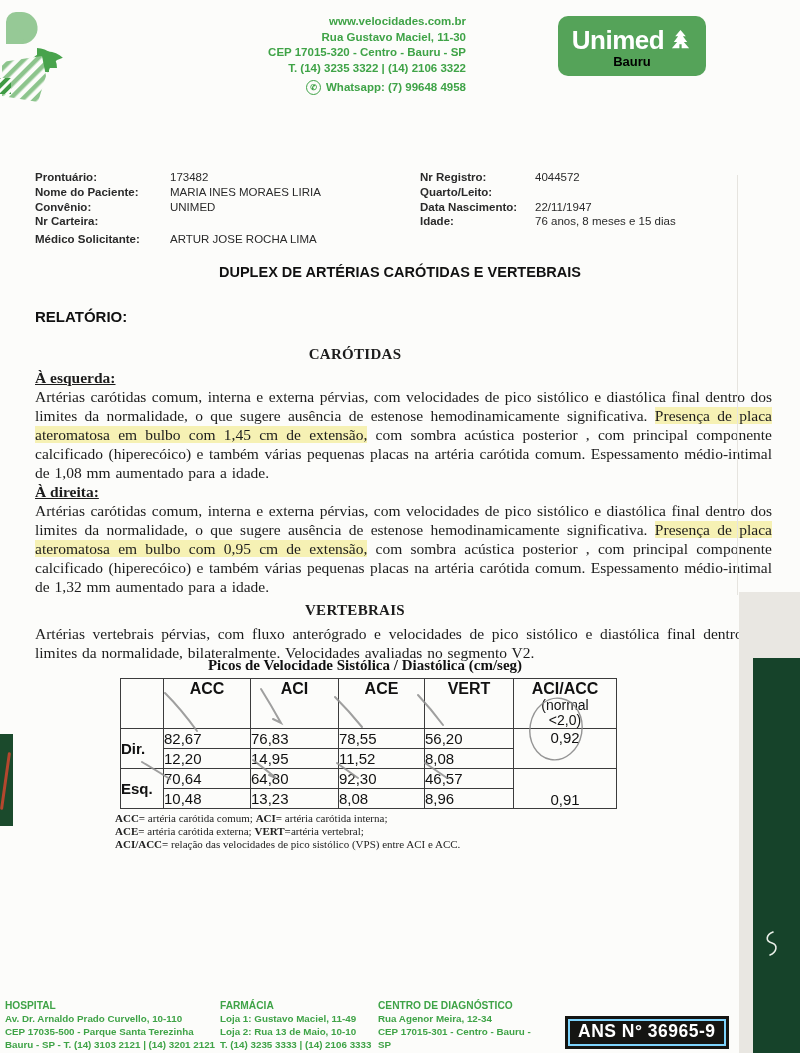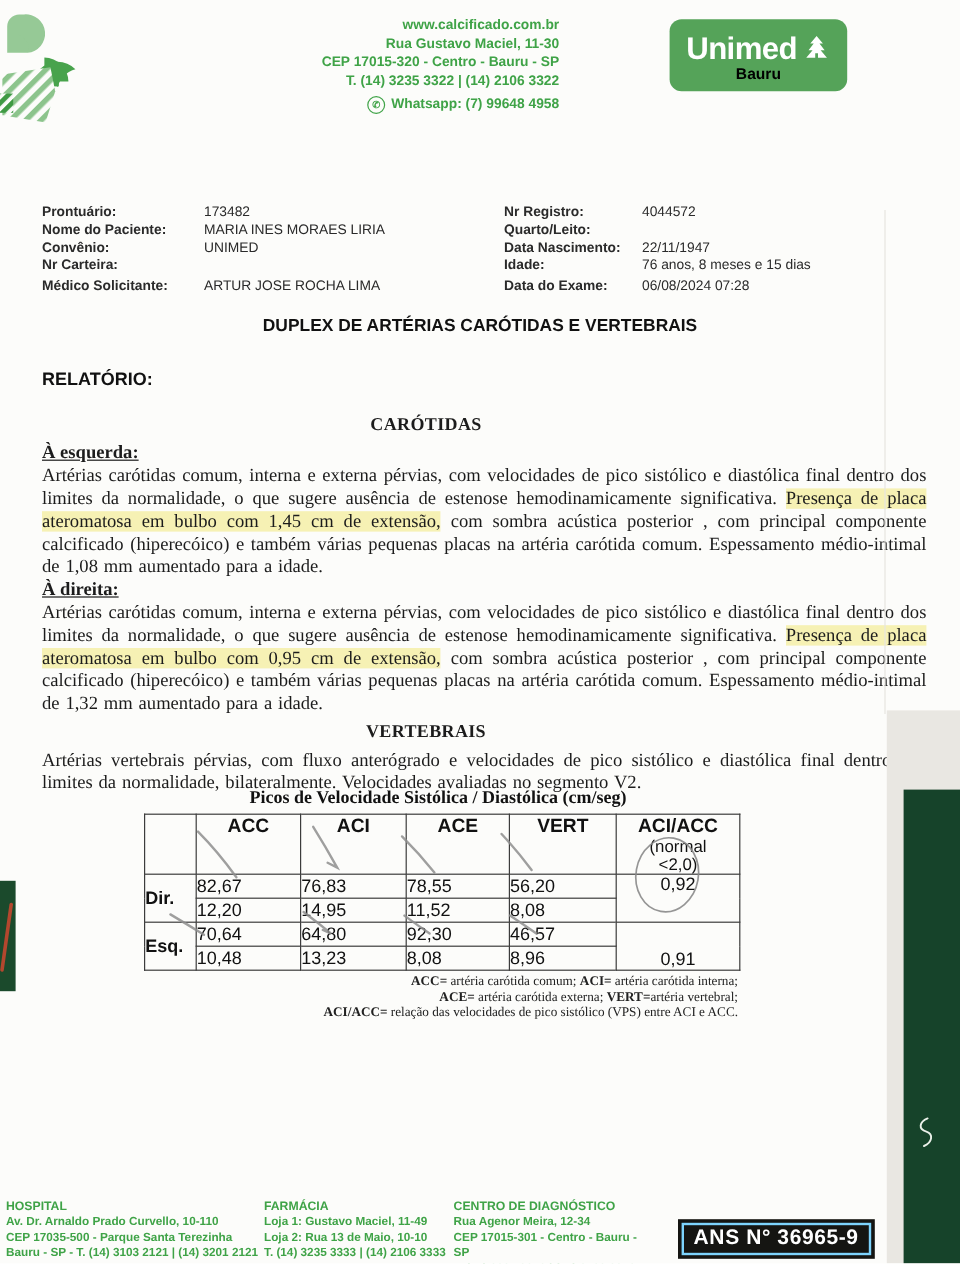--- a/index.html
+++ b/index.html
@@ -55,21 +55,21 @@
   td.c4{width:88px;} td.c5{width:102px;}
   tr.hdr td{height:48px;vertical-align:top;text-align:center;font-weight:700;font-size:16px;padding-top:1px;}
   .ratio-hdr{font-weight:700;}
   .ratio-sub{font-weight:400;font-size:14px;line-height:15px;}
   tr.data td{height:19px;}
   td.num{padding-left:13px;text-align:left;}
   td.rowlab{font-weight:700;padding-left:4px;}
   td.ratio-cell{text-align:center;}
   td.ratio-top{vertical-align:top;padding-top:1px;}
   td.ratio-bottom{vertical-align:bottom;padding-bottom:1px;}
-  .tbl-notes{position:absolute;top:812px;left:115px;width:500px;text-align:right;
+  .tbl-notes{position:absolute;top:812px;left:115px;width:500px;text-align:left;
              font-size:11px;line-height:13px;color:#222;}
   .pen-overlay{position:absolute;top:665px;left:115px;pointer-events:none;}
 
   
   .edge-line{position:absolute;left:737px;top:175px;width:1px;height:420px;background:#e6e4df;}
   .grey-strip{position:absolute;left:739px;top:592px;width:61px;height:461px;background:#e9e7e2;}
   .green-strip{position:absolute;left:753px;top:658px;width:47px;height:395px;background:#16432a;}
   .squiggle{position:absolute;left:757px;top:928px;}
   .clip-mark{position:absolute;left:0;top:734px;width:13px;height:92px;background:#1b4a2c;}
   .clip-line{position:absolute;left:4px;top:18px;width:3px;height:58px;background:#b4472e;transform:rotate(8deg);border-radius:2px;}
@@ -102,21 +102,21 @@
     <path d="M6 40 V18 a10 10 0 0 1 10-10 h4 a16 16 0 0 1 3 32 z" fill="#96c996"></path>
     <path d="M15 25 a12 12 0 0 1 9 12 l-9 0 z" fill="#96c996"></path>
     <path d="M37 64 a21 21 0 0 1 21 0 a21 21 0 0 0 -21 -21 z" fill="#48a34c" transform="rotate(-45 48 53)"></path>
     <path d="M37 44 a20 20 0 0 1 20 20 h-20 z" fill="#48a34c"></path>
     <rect x="36" y="57" width="13" height="11" fill="#48a34c"></rect>
     <polygon points="2,58 42,52 46,72 38,98 2,92" fill="url(#diag)"></polygon>
     <rect x="0" y="74" width="11" height="16" fill="url(#diag2)"></rect>
   </svg>
 
   <div class="contact">
-    <div>www.calcificado.com.br</div>
+    <div>www.velocidades.com.br</div>
     <div>Rua Gustavo Maciel, 11-30</div>
     <div>CEP 17015-320 - Centro - Bauru - SP</div>
     <div>T. (14) 3235 3322 | (14) 2106 3322</div>
     <div class="whats-row">
       <span class="whats-icon">✆</span>
       <span>Whatsapp: (7) 99648 4958</span>
     </div>
   </div>
 
   <div class="logo-box">
@@ -160,24 +160,20 @@
         <span class="pt-label">Quarto/Leito:</span>
         <span class="pt-value"></span>
       </div>
     <div class="pt-row">
         <span class="pt-label">Data Nascimento:</span>
         <span class="pt-value">22/11/1947</span>
       </div>
     <div class="pt-row">
         <span class="pt-label">Idade:</span>
         <span class="pt-value">76 anos, 8 meses e 15 dias</span>
-      </div>
-    <div class="pt-row gap">
-        <span class="pt-label">Data do Exame:</span>
-        <span class="pt-value">06/08/2024 07:28</span>
       </div>
   </div>
 
   <div class="exam-title">DUPLEX DE ARTÉRIAS CARÓTIDAS E VERTEBRAIS</div>
   <div class="relatorio">RELATÓRIO:</div>
 
   <div class="body-flow">
     <div class="sec-heading">CARÓTIDAS</div>
     <div class="side-label">À esquerda:</div>
     <p class="body-par"><span>Artérias carótidas comum, interna e externa pérvias, com velocidades de pico sistólico e diastólica final dentro dos limites da normalidade, o que sugere ausência de estenose hemodinamicamente significativa. </span><span class="hl">Presença de placa ateromatosa em bulbo com 1,45 cm de extensão,</span><span> com sombra acústica posterior , com principal componente calcificado (hiperecóico) e também várias pequenas placas na artéria carótida comum. Espessamento médio-intimal de 1,08 mm aumentado para a idade.</span></p>

